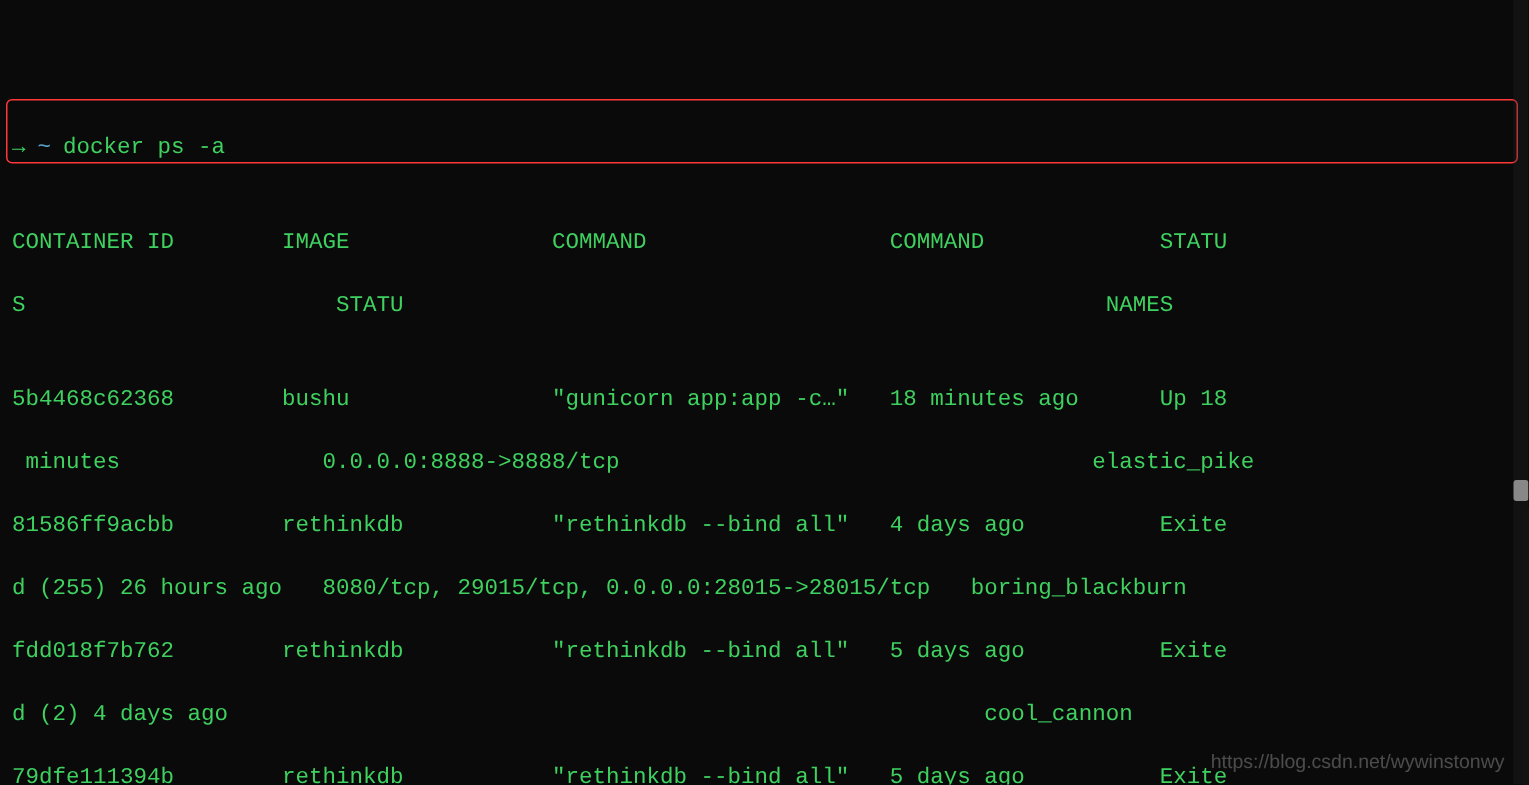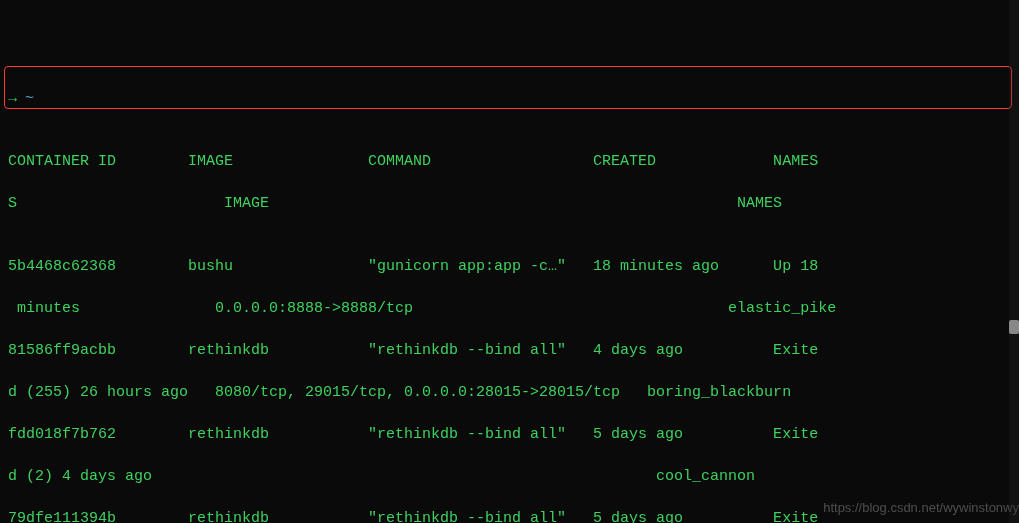--- a/index.html
+++ b/index.html
@@ -33,21 +33,21 @@
       left: 4px;
       top: 66px;
       width: 1008px;
       height: 43px;
       border: 1.5px solid #ff3838;
       border-radius: 4px;
       pointer-events: none;
     }
     .watermark {
       position: absolute;
-      right: 0;
+      right: 16px;
       bottom: 6px;
       color: rgba(200,200,200,0.35);
       font-size: 13px;
       font-family: sans-serif;
     }
     .scrollbar-track {
       position: absolute;
       right: 0;
       top: 0;
       bottom: 0;
@@ -65,24 +65,25 @@
     }
   </style>
 </head>
 <body>
 
 
 
 <div class="prompt-line">
   <span class="arrow">→</span>
   <span class="tilde">~</span>
+  <span>docker ps -a</span>
 </div>
 
-<pre>CONTAINER ID        IMAGE               COMMAND                  CREATED             NAMES</pre>
-<pre>S                       IMAGE                                                    NAMES</pre>
+<pre>CONTAINER ID        IMAGE               COMMAND                  COMMAND             STATU</pre>
+<pre>S                       STATU                                                    NAMES</pre>
 
 <pre>5b4468c62368        bushu               "gunicorn app:app -c…"   18 minutes ago      Up 18</pre>
 <pre> minutes               0.0.0.0:8888-&gt;8888/tcp                                   elastic_pike</pre>
 <pre>81586ff9acbb        rethinkdb           "rethinkdb --bind all"   4 days ago          Exite</pre>
 <pre>d (255) 26 hours ago   8080/tcp, 29015/tcp, 0.0.0.0:28015-&gt;28015/tcp   boring_blackburn</pre>
 <pre>fdd018f7b762        rethinkdb           "rethinkdb --bind all"   5 days ago          Exite</pre>
 <pre>d (2) 4 days ago                                                        cool_cannon</pre>
 <pre>79dfe111394b        rethinkdb           "rethinkdb --bind all"   5 days ago          Exite</pre>
 
 

